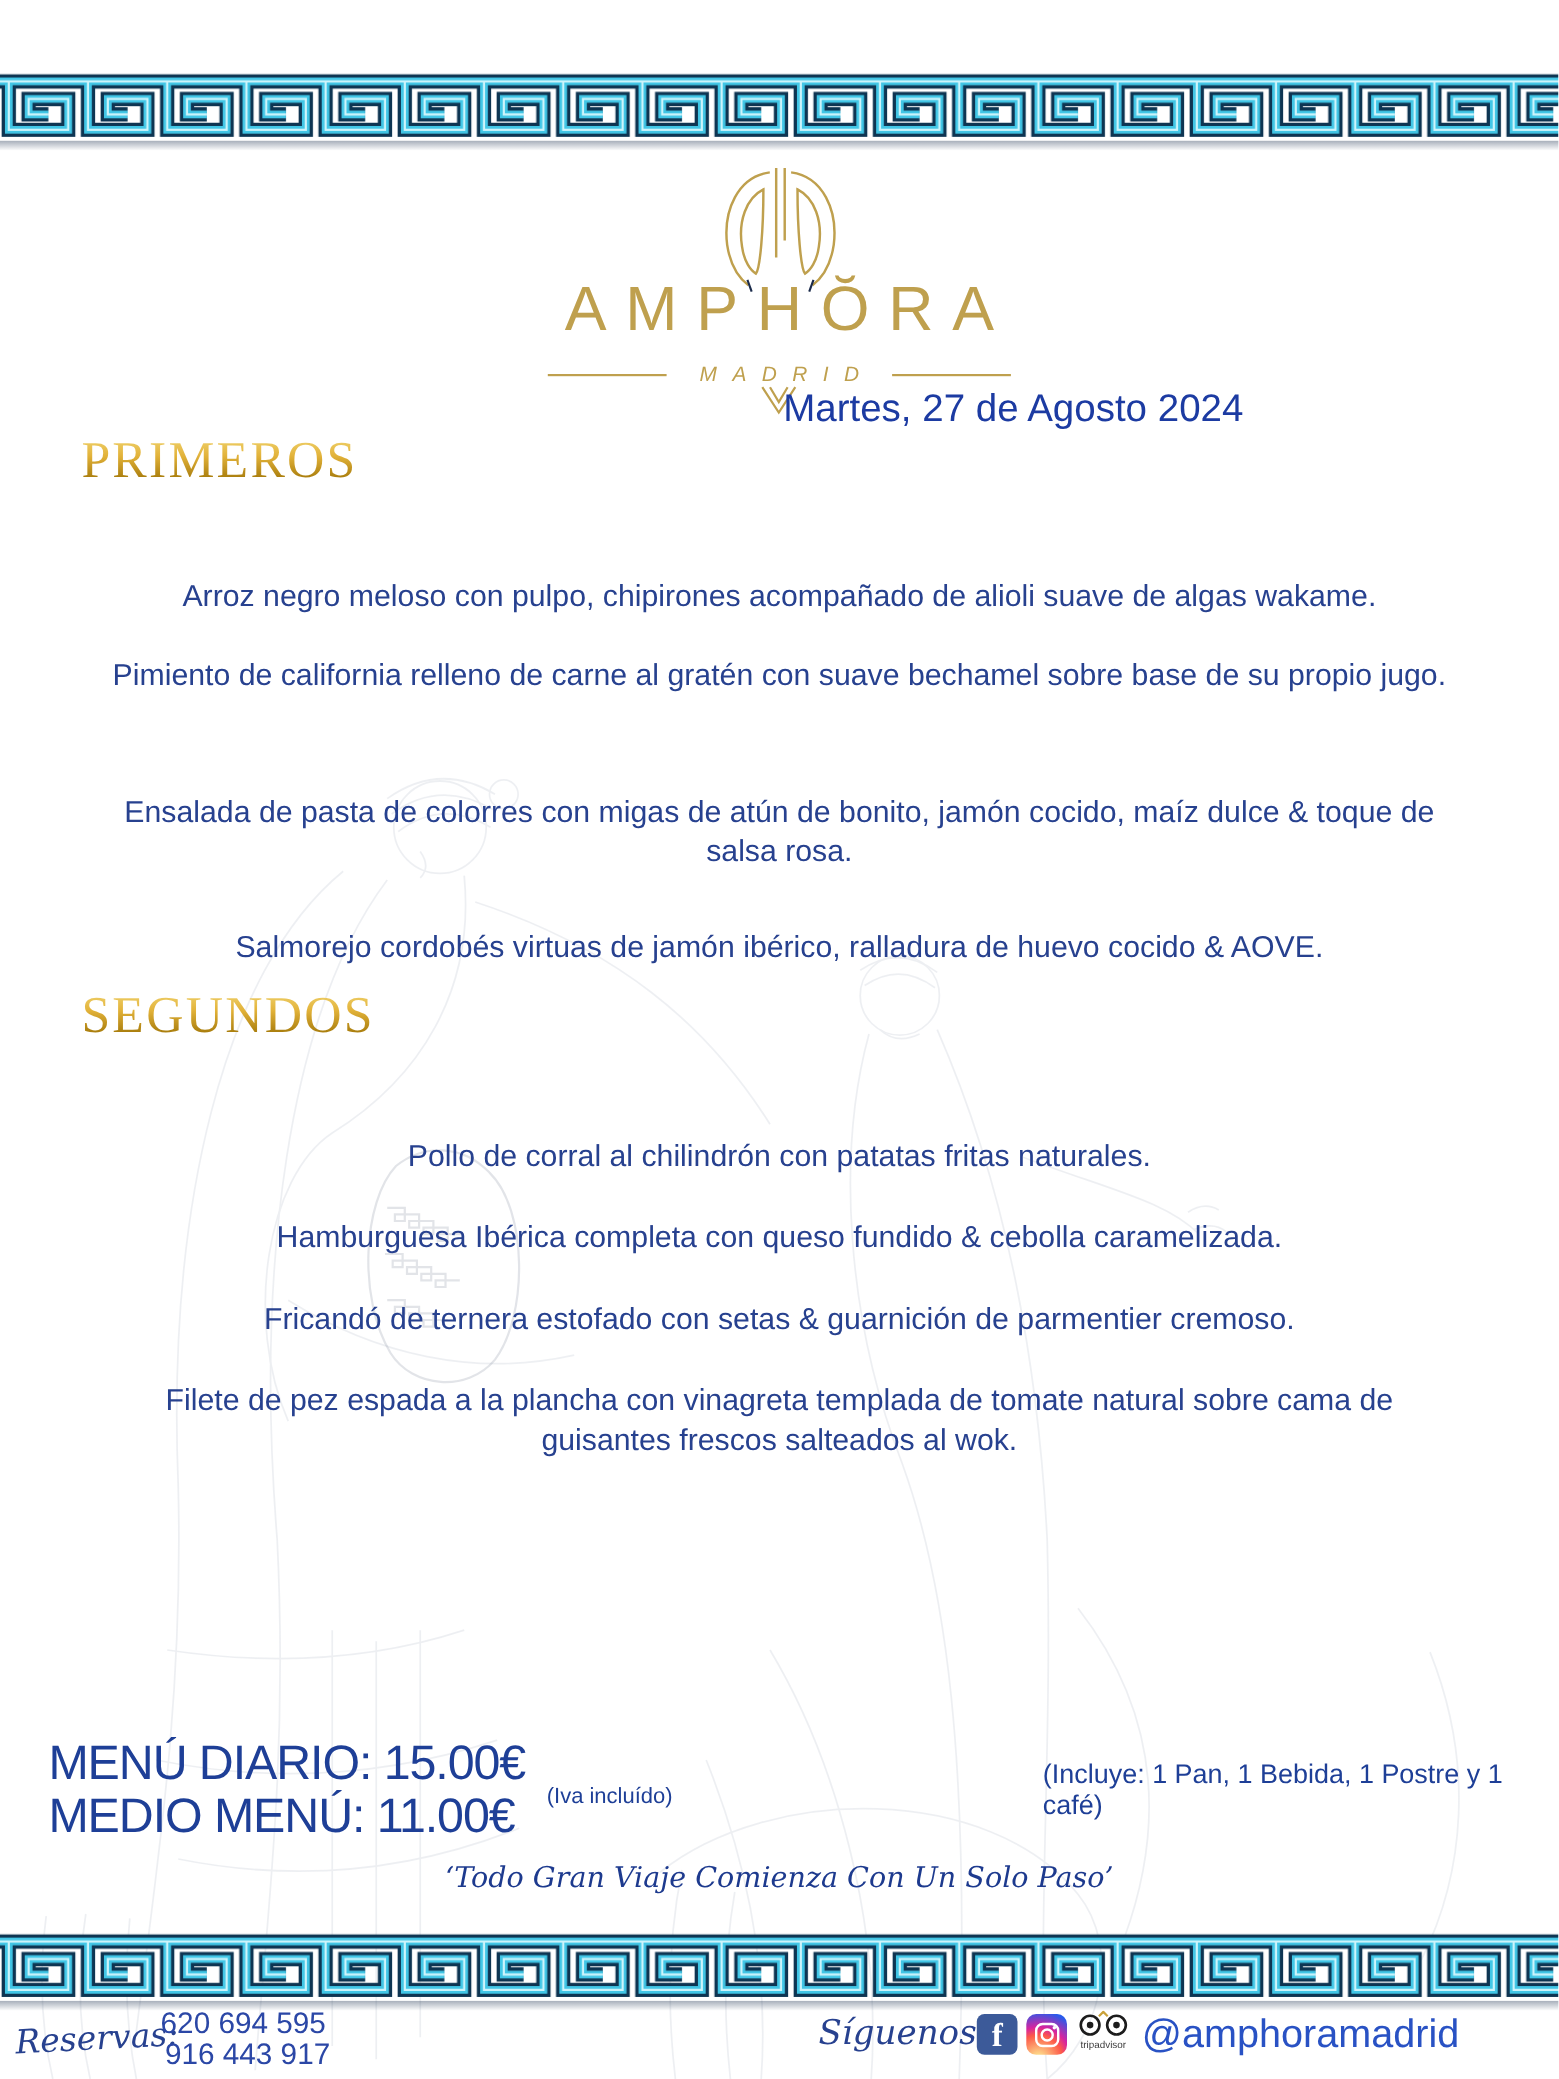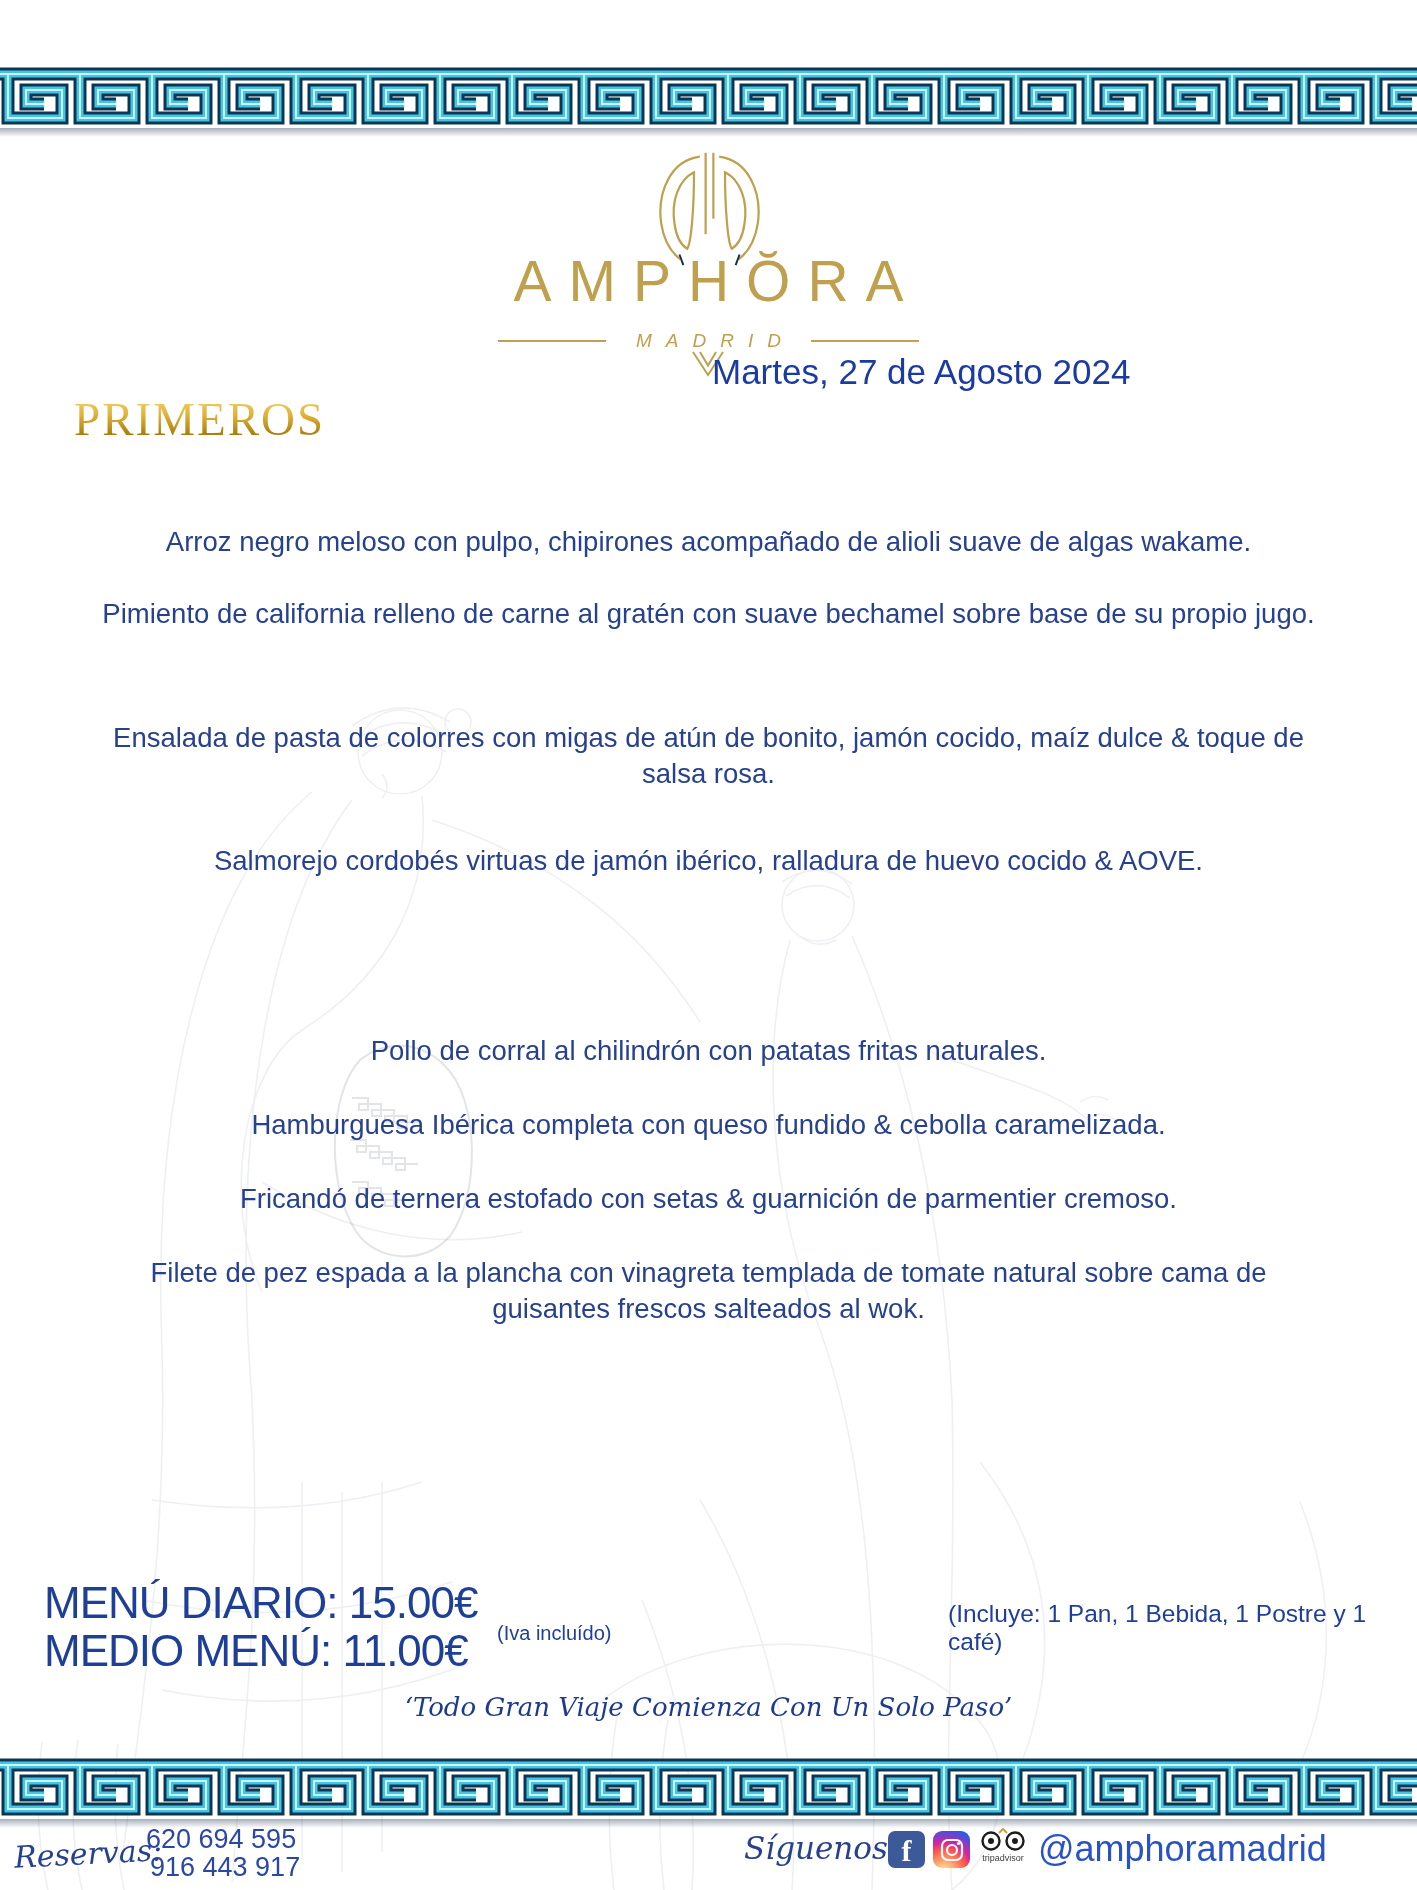--- a/index.html
+++ b/index.html
@@ -154,20 +154,21 @@
   </svg>
 
   <div class="date">Martes, 27 de Agosto 2024</div>
 
   <div class="section-title" id="primeros">PRIMEROS</div>
   <p class="dish" id="d1">Arroz negro meloso con pulpo, chipirones acompañado de alioli suave de algas wakame.</p>
   <p class="dish" id="d2">Pimiento de california relleno de carne al gratén con suave bechamel sobre base de su propio jugo.</p>
   <p class="dish" id="d3">Ensalada de pasta de colorres con migas de atún de bonito, jamón cocido, maíz dulce &amp; toque de salsa rosa.</p>
   <p class="dish" id="d4">Salmorejo cordobés virtuas de jamón ibérico, ralladura de huevo cocido &amp; AOVE.</p>
 
+  <div class="section-title" id="segundos">SEGUNDOS</div>
   <p class="dish" id="s1">Pollo de corral al chilindrón con patatas fritas naturales.</p>
   <p class="dish" id="s2">Hamburguesa Ibérica completa con queso fundido &amp; cebolla caramelizada.</p>
   <p class="dish" id="s3">Fricandó de ternera estofado con setas &amp; guarnición de parmentier cremoso.</p>
   <p class="dish" id="s4">Filete de pez espada a la plancha con vinagreta templada de tomate natural sobre cama de guisantes frescos salteados al wok.</p>
 
   <div class="price" id="priceDaily">MENÚ DIARIO: 15.00€</div>
   <div class="price" id="priceHalf">MEDIO MENÚ: 11.00€</div>
   <div class="iva">(Iva incluído)</div>
   <div class="includes">(Incluye: 1 Pan, 1 Bebida, 1 Postre y 1 café)</div>
   <div class="quote">‘Todo Gran Viaje Comienza Con Un Solo Paso’</div>

